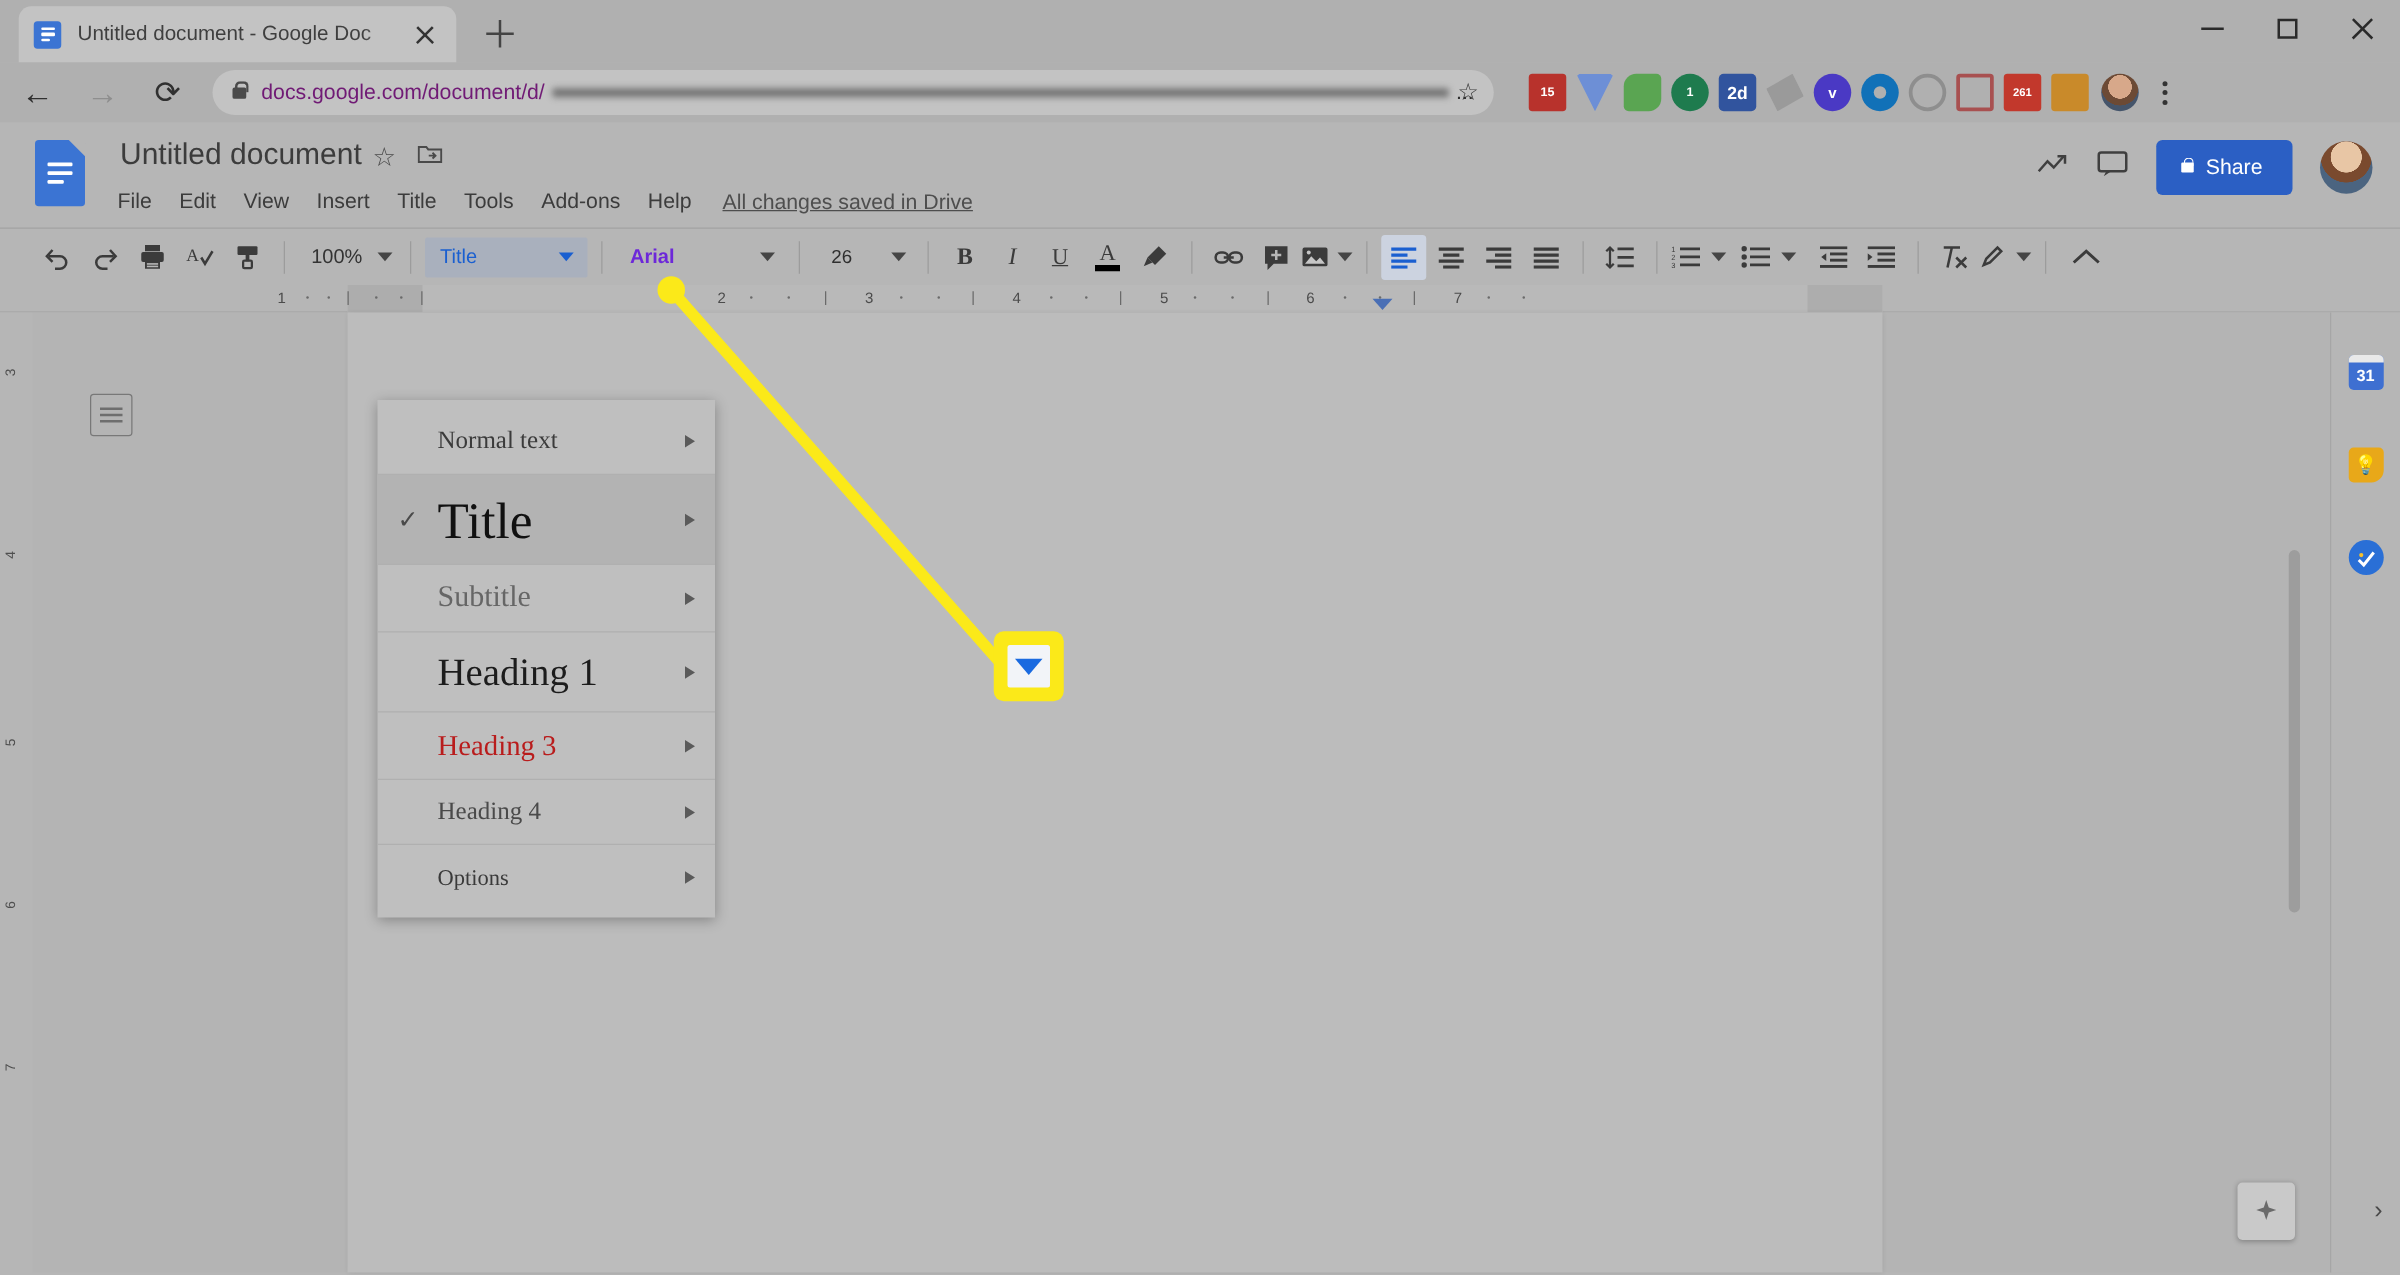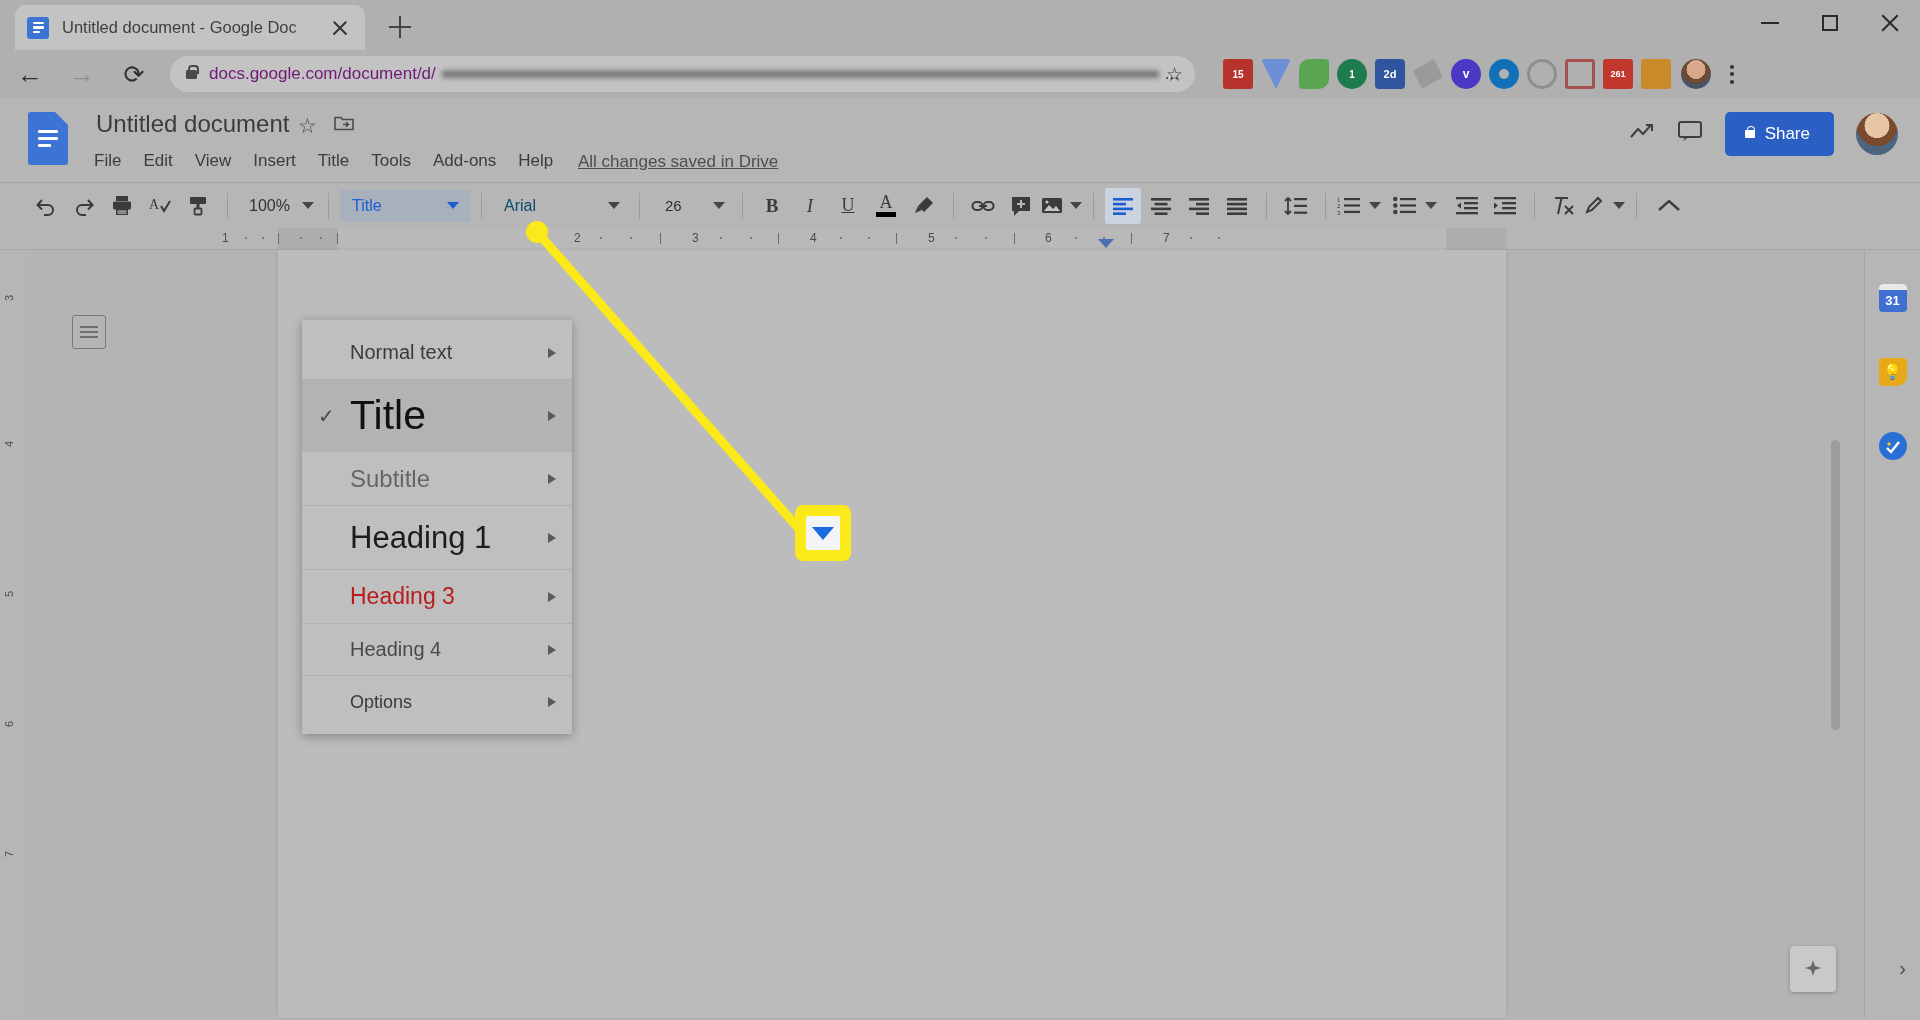--- a/index.html
+++ b/index.html
@@ -179,21 +179,21 @@
   .tb-sep { width: 1px; height: 26px; background: #9c9c9c; margin: 0 9px; }
   .tb-zoom { width: 78px; font-size: 16px; color: #333; justify-content: flex-start; padding-left: 10px; }
   .caret { width: 0; height: 0; border-left: 6px solid transparent; border-right: 6px solid transparent;
            border-top: 7px solid #454545; }
   .caret.blue { border-top-color: #1a5fd0; }
   .tb-style {
     width: 130px; height: 32px; background: #a9b0bd; border-radius: 2px;
     display: flex; align-items: center; justify-content: space-between; padding: 0 11px 0 12px;
     font-size: 16px; color: #1a5fd0; cursor: pointer;
   }
-  .tb-font { width: 135px; font-size: 16px; color: #0c4a6e; justify-content: space-between; padding: 0 8px 0 11px; }
+  .tb-font { width: 135px; font-size: 16px; color: #6d28d9; justify-content: space-between; padding: 0 8px 0 11px; font-weight: bold; }
   .tb-size { width: 80px; font-size: 15px; color: #2f2f2f; justify-content: space-between; padding: 0 6px 0 14px; }
   .tb-b { font-size: 19px; font-weight: bold; font-family: "Liberation Serif", serif; }
   .tb-i { font-size: 19px; font-style: italic; font-family: "Liberation Serif", serif; }
   .tb-u { font-size: 18px; text-decoration: underline; font-family: "Liberation Serif", serif; }
   .tb-active { background: #ccd3e0; }
   .tcolor { display: flex; flex-direction: column; align-items: center; gap: 2px; }
   .tcolor span { font-size: 18px; line-height: 16px; font-family: "Liberation Serif", serif; }
   .tcolor em { display: block; width: 20px; height: 5px; background: #000; }
 
   
@@ -260,20 +260,21 @@
   }
   .rail-expand {
     position: absolute; right: 14px; bottom: 38px; font-size: 20px; color: #4a4a4a; cursor: pointer;
   }
 
   
   .style-menu {
     position: absolute; left: 302px; top: 222px; width: 270px;
     background: #bfbfbf; box-shadow: 0 2px 10px rgba(0,0,0,.30); z-index: 40;
     padding: 6px 0;
+    font-family: Liberation Serif, serif;
   }
   .style-row {
     position: relative; display: flex; align-items: center;
     border-bottom: 1px solid #b0b0b0; cursor: pointer; padding-left: 48px; padding-right: 14px;
   }
   .style-row:last-child { border-bottom: none; }
   .style-row.selected { background: #b3b3b3; }
   .style-check {
     position: absolute; left: 16px; font-size: 20px; color: #4a4a4a;
   }
@@ -353,21 +354,21 @@
       <div class="url-blur"></div>
       <div class="url-tail">...</div>
       <div class="star-ic">☆</div>
     </div>
 
     <div class="ext-bar">
       <div class="ext" style="background:#b8322c;border-radius:3px;font-size:10px;">15</div>
       <div class="ext" style="background:#6d8fd6;clip-path:polygon(50% 100%,0 0,100% 0);"></div>
       <div class="ext" style="background:#5aa552;border-radius:10px 4px 10px 4px;"></div>
       <div class="ext" style="background:#1e7b4e;border-radius:50%;font-size:10px;">1</div>
-      <div class="ext" style="background:#31549e;font-size:11px;">2d</div>
+      <div class="ext" style="background:#31549e;font-size:14px;">2d</div>
       <div class="ext" style="background:#9a9a9a;clip-path:polygon(0 40%,70% 0,100% 60%,30% 100%);"></div>
       <div class="ext" style="background:#4a39c4;border-radius:50%;font-size:12px;">v</div>
       <div class="ext" style="background:#1171b8;border-radius:50%;">
           <span style="width:10px;height:10px;background:#b0b0b0;border-radius:50%;display:block;"></span>
         </div>
       <div class="ext" style="background:transparent;border:3px solid #8e8e8e;border-radius:50%;"></div>
       <div class="ext" style="background:transparent;border:3px solid #a85050;border-radius:3px;"></div>
       <div class="ext" style="background:#c2382c;border-radius:3px;font-size:9px;">261</div>
       <div class="ext" style="background:#c98a2a;border-radius:3px;"></div>
     </div>

